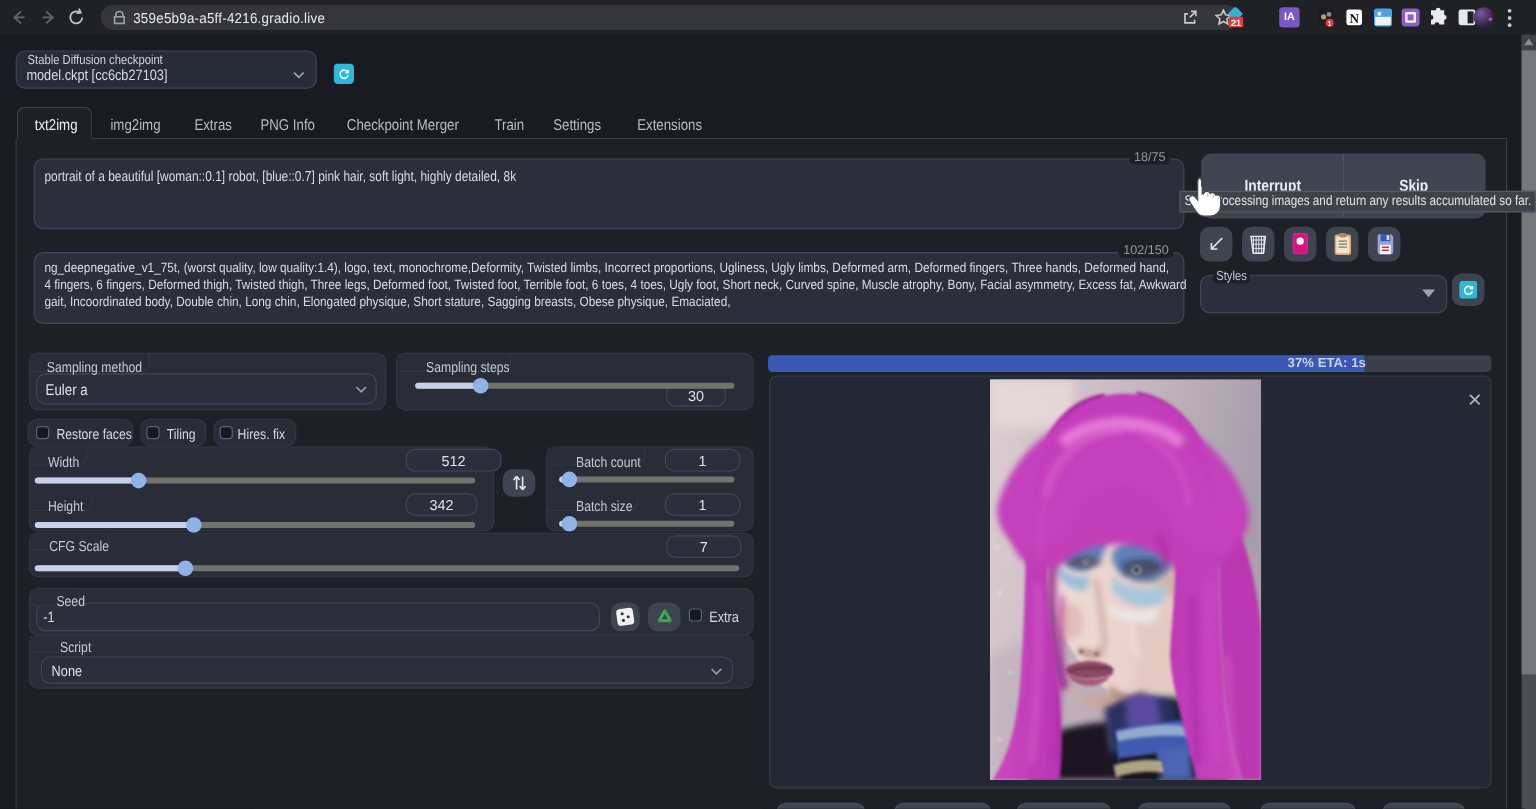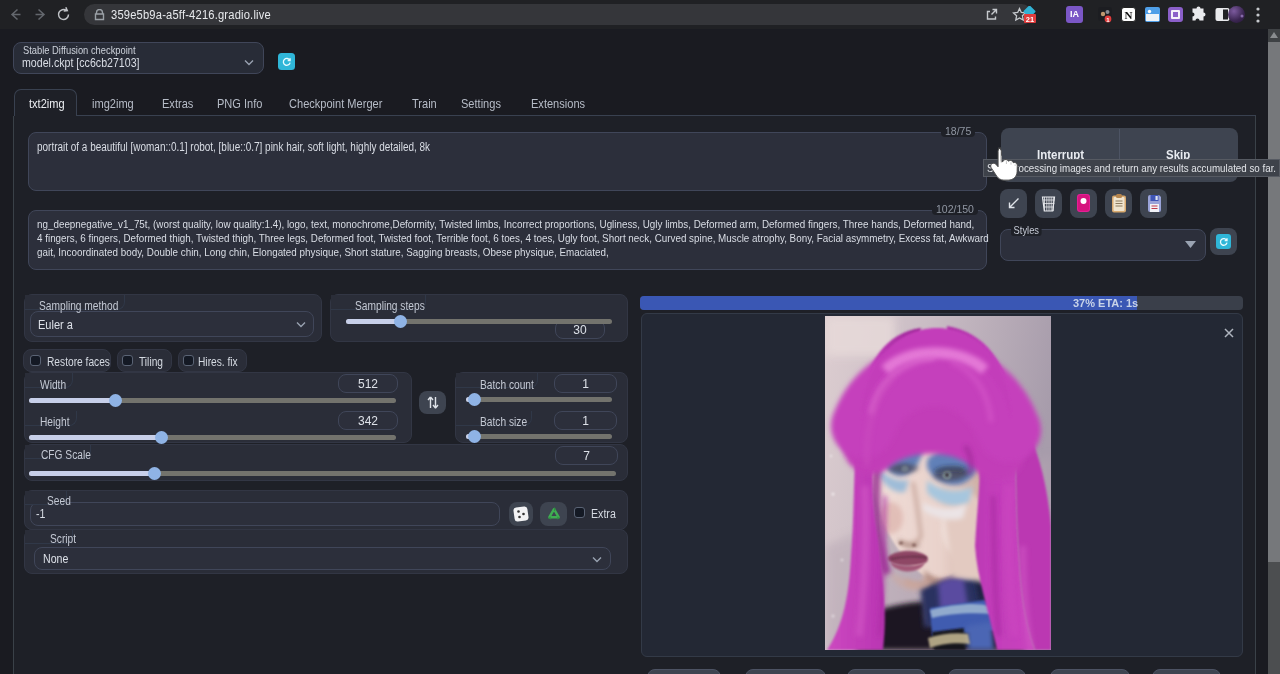--- a/index.html
+++ b/index.html
@@ -238,21 +238,21 @@
 <div class="chk" style="left:30px;top:355px;"></div>
 <div class="t" style="left:47px;top:355px;font-size:12px;color:#d5dae2;">Restore faces</div>
 <div class="chk" style="left:122px;top:355px;"></div>
 <div class="t" style="left:139px;top:355px;font-size:12px;color:#d5dae2;">Tiling</div>
 <div class="chk" style="left:183px;top:355px;"></div>
 <div class="t" style="left:198px;top:355px;font-size:12px;color:#d5dae2;">Hires. fix</div>
 
 <div class="block" style="left:24px;top:372px;width:388px;height:71px;"></div>
 <div class="bub" style="left:25px;top:373px;width:48px;height:15px;"></div>
 <div class="lbl" style="left:40px;top:378px;">Width</div>
-<div class="numin" style="left:338px;top:374px;width:60px;height:19px;line-height:18px;">512</div>
+<div class="numin" style="left:338px;top:374px;width:80px;height:19px;line-height:18px;">512</div>
 <div class="track" style="left:29px;top:398px;width:367px;">
       <div class="fill" style="width:86px;"></div>
       <div class="handle" style="left:80px;"></div>
     </div>
 <div class="bub" style="left:25px;top:411px;width:52px;height:15px;"></div>
 <div class="lbl" style="left:40px;top:415px;">Height</div>
 <div class="numin" style="left:338px;top:411px;width:60px;height:19px;line-height:18px;">342</div>
 <div class="track" style="left:29px;top:435px;width:367px;">
       <div class="fill" style="width:132px;"></div>
       <div class="handle" style="left:126px;"></div>

